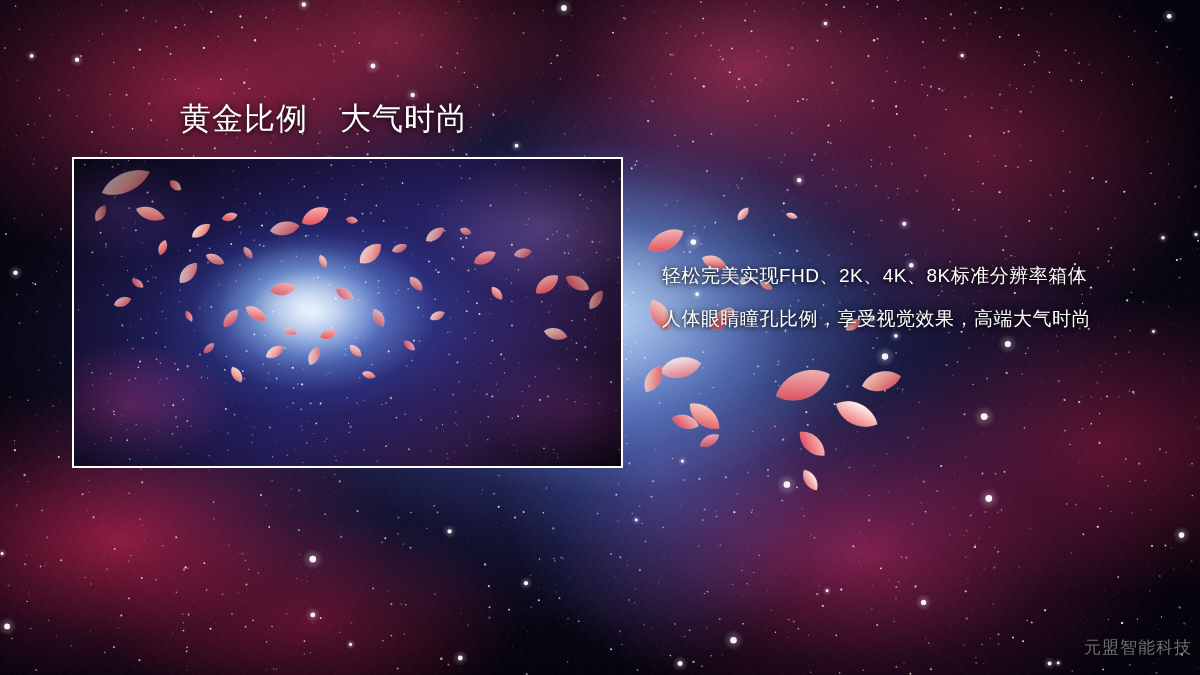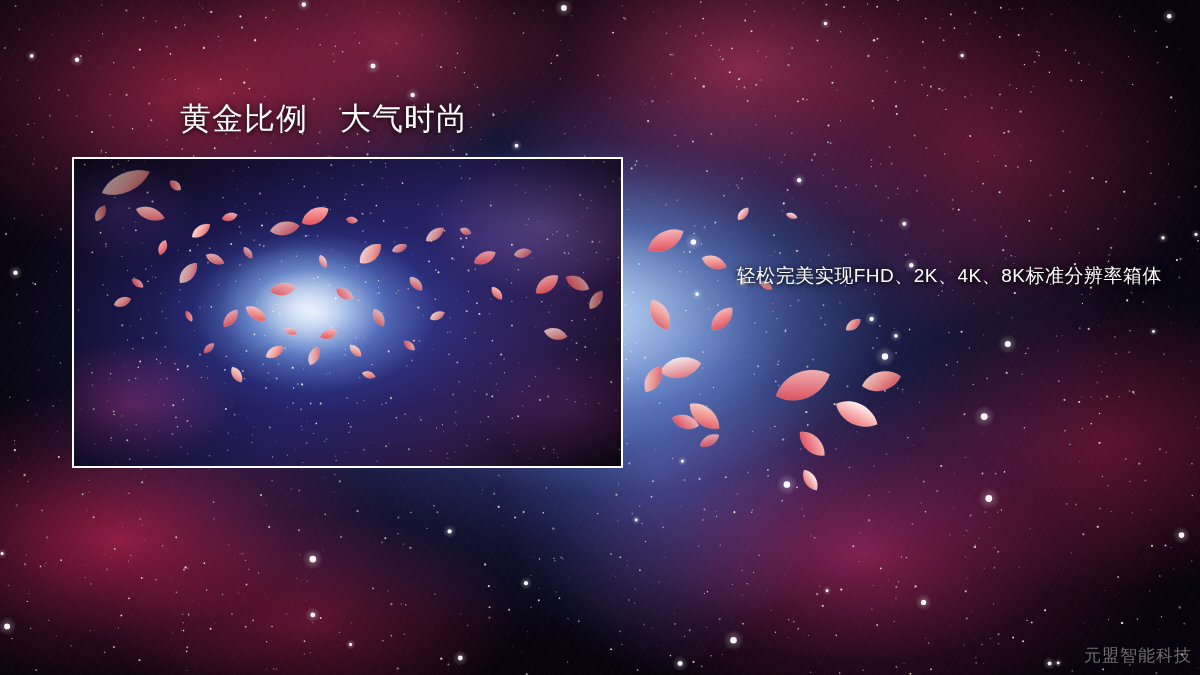--- a/index.html
+++ b/index.html
@@ -113,24 +113,23 @@
     text-shadow:0 1px 5px rgba(0,0,0,.75), 0 0 14px rgba(0,0,0,.5);
   }
   #bodytext {
     position:absolute; left:662px; top:254px;
     width:500px;
   }
   #bodytext .line {
     font-size:19px; line-height:43px;
     color:#ffffff; white-space:nowrap; letter-spacing:.5px;
     text-shadow:0 1px 4px rgba(0,0,0,.85), 0 0 10px rgba(0,0,0,.6);
-    text-align:right;
   }
   #watermark {
-    position:absolute; right:8px; bottom:8px;
+    position:absolute; right:8px; bottom:16px;
     font-size:17px; letter-spacing:1px;
     color:rgba(176,176,176,.62);
     text-shadow:0 1px 2px rgba(0,0,0,.6);
   }
 </style>
 </head>
 <body>
 
 <div id="slide">
 
@@ -2691,16 +2690,17 @@
             <path d="M 0 0 C 3.12 -3.9000000000000004 9.120000000000001 -3.5 12 0 C 9.120000000000001 3.5 3.12 3.9000000000000004 0 0 Z" fill="none" stroke="#ffffff" stroke-opacity="0.18" stroke-width="0.6"></path>
           </g>
         </g>
     </svg>
   </div>
 
   <div id="title">黄金比例　大气时尚</div>
 
   <div id="bodytext">
     <div class="line">轻松完美实现FHD、2K、4K、8K标准分辨率箱体</div>
+    <div class="line">人体眼睛瞳孔比例，享受视觉效果，高端大气时尚</div>
   </div>
 
   <div id="watermark">元盟智能科技</div>
 </div>
 
 </body></html>

